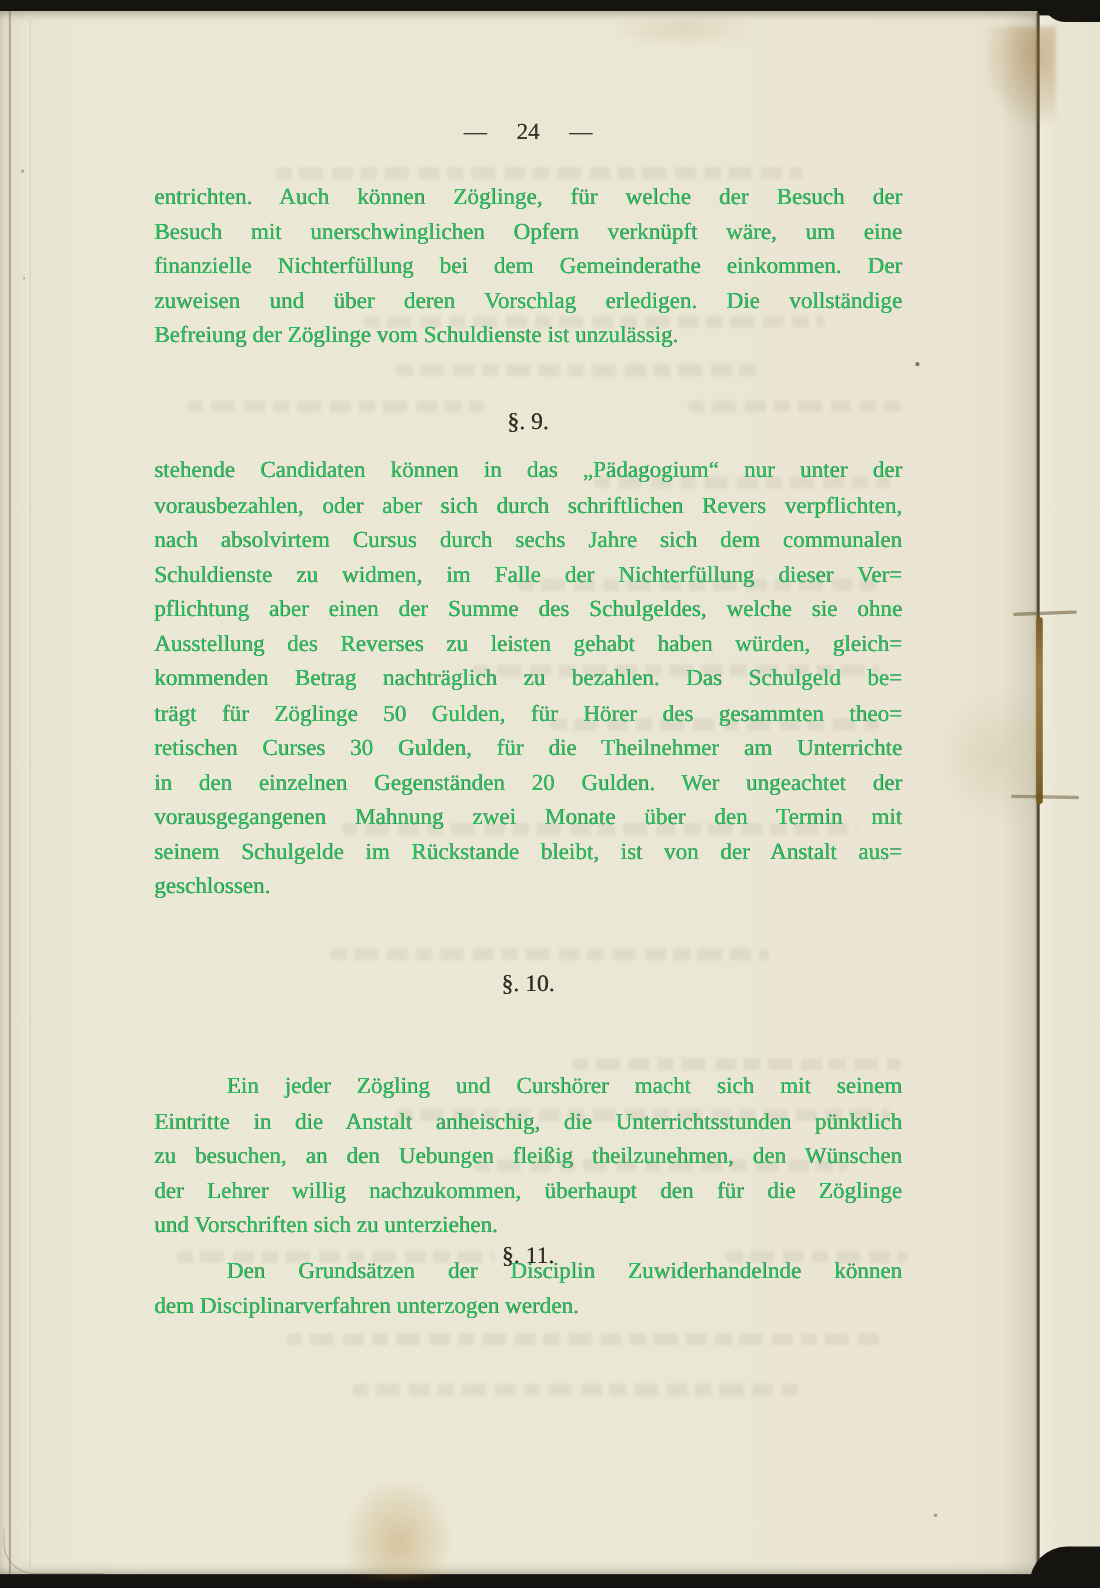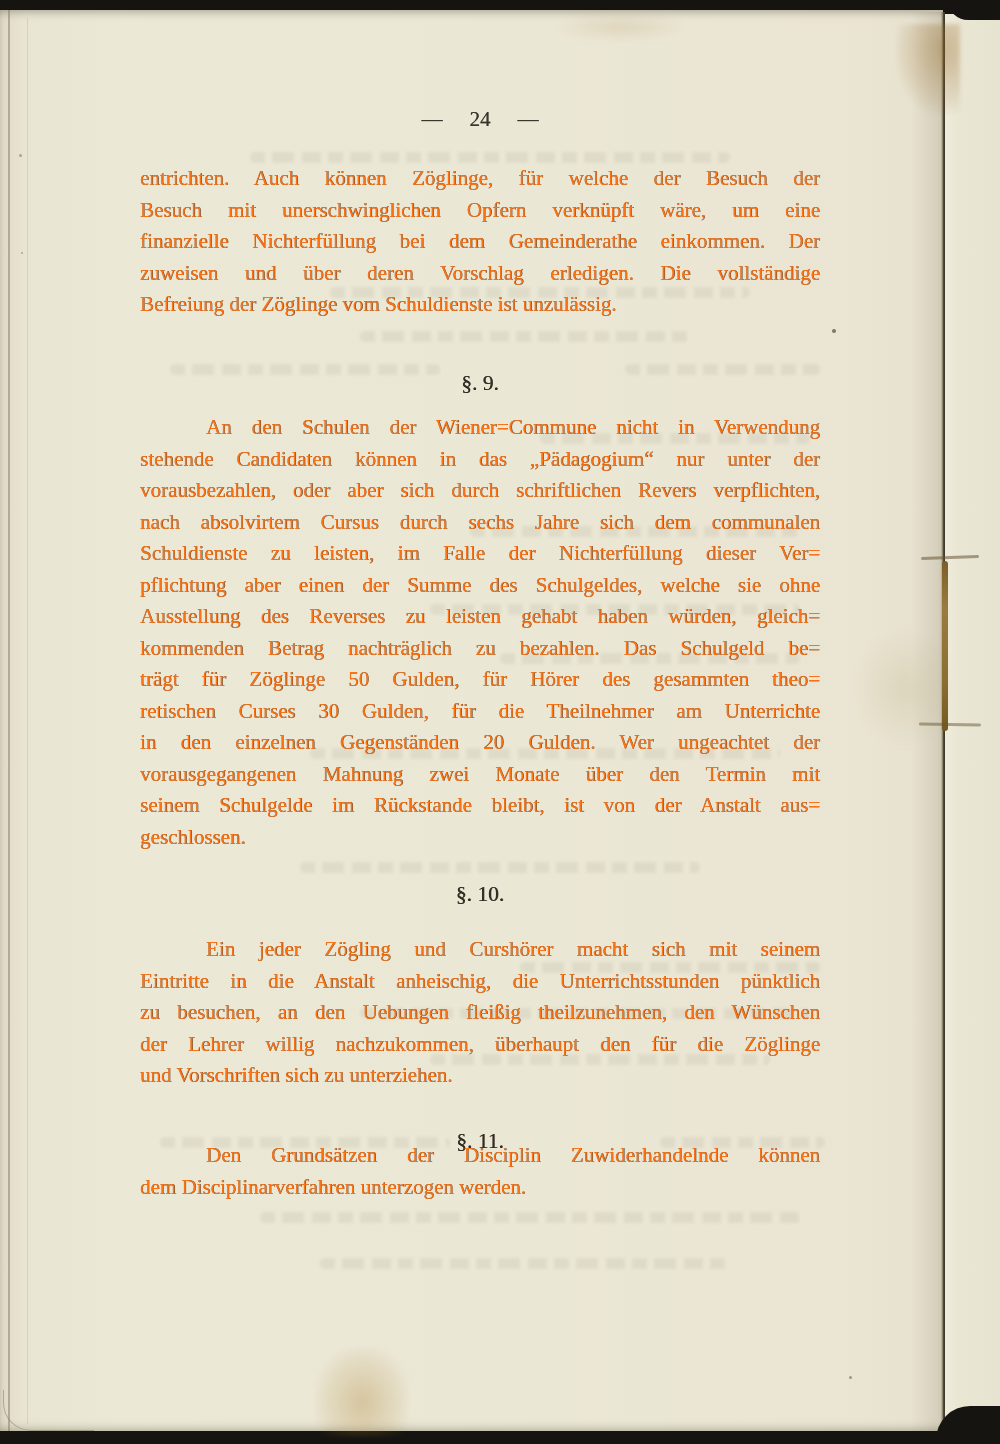--- a/index.html
+++ b/index.html
@@ -60,21 +60,21 @@
   .speck4{left:849px;top:1376px;width:3px;height:3px;background:rgba(82,71,52,.5);}
   
   .ghost{height:11px;border-radius:5px;opacity:.085;filter:blur(1.4px);
     background:repeating-linear-gradient(90deg,
       #6e6958 0 15px,rgba(0,0,0,0) 15px 22px,
       #6e6958 22px 44px,rgba(0,0,0,0) 44px 52px,
       #6e6958 52px 71px,rgba(0,0,0,0) 71px 78px);}
   
   .textblock{
     left:140px;width:680px;position:absolute;
-    color:#f97316;font-size:21px;line-height:31.5px;
+    color:#22c55e;font-size:21px;line-height:31.5px;
     text-shadow:0.35px 0 0 rgba(50,44,35,.85);
   }
   .tl{text-align:justify;text-align-last:justify;}
   .tl.first{padding-left:66px;}
   .tl.lastline{text-align-last:left;}
   .sec-heading{
     left:140px;width:680px;position:absolute;margin:0;
     text-align:center;font-size:21.5px;font-weight:normal;
     color:#322c23;text-shadow:0.35px 0 0 rgba(50,44,35,.85);
   }
@@ -138,39 +138,38 @@
   <div class="tl">entrichten. Auch können Zöglinge, für welche der Besuch der</div>
   <div class="tl">Besuch mit unerschwinglichen Opfern verknüpft wäre, um eine</div>
   <div class="tl">finanzielle Nichterfüllung bei dem Gemeinderathe einkommen. Der</div>
   <div class="tl">zuweisen und über deren Vorschlag erledigen. Die vollständige</div>
   <div class="tl lastline">Befreiung der Zöglinge vom Schuldienste ist unzulässig.</div>
 </div>
 
 <h2 class="sec-heading" style="top:371px">§. 9.</h2>
 
 <div class="textblock" style="top:412px">
-  <div class="tl first">An den Schulen der Wiener=Commune nicht in Verwendung</div>
   <div class="tl">stehende Candidaten können in das „Pädagogium“ nur unter der</div>
   <div class="tl">vorausbezahlen, oder aber sich durch schriftlichen Revers verpflichten,</div>
   <div class="tl">nach absolvirtem Cursus durch sechs Jahre sich dem communalen</div>
-  <div class="tl">Schuldienste zu leisten, im Falle der Nichterfüllung dieser Ver=</div>
+  <div class="tl">Schuldienste zu widmen, im Falle der Nichterfüllung dieser Ver=</div>
   <div class="tl">pflichtung aber einen der Summe des Schulgeldes, welche sie ohne</div>
   <div class="tl">Ausstellung des Reverses zu leisten gehabt haben würden, gleich=</div>
   <div class="tl">kommenden Betrag nachträglich zu bezahlen. Das Schulgeld be=</div>
   <div class="tl">trägt für Zöglinge 50 Gulden, für Hörer des gesammten theo=</div>
   <div class="tl">retischen Curses 30 Gulden, für die Theilnehmer am Unterrichte</div>
   <div class="tl">in den einzelnen Gegenständen 20 Gulden. Wer ungeachtet der</div>
   <div class="tl">vorausgegangenen Mahnung zwei Monate über den Termin mit</div>
   <div class="tl">seinem Schulgelde im Rückstande bleibt, ist von der Anstalt aus=</div>
   <div class="tl lastline">geschlossen.</div>
 </div>
 
 <h2 class="sec-heading" style="top:882px">§. 10.</h2>
 
-<div class="textblock" style="top:934px">
+<div class="textblock" style="top:972px">
   <div class="tl first">Ein jeder Zögling und Curshörer macht sich mit seinem</div>
   <div class="tl">Eintritte in die Anstalt anheischig, die Unterrichtsstunden pünktlich</div>
   <div class="tl">zu besuchen, an den Uebungen fleißig theilzunehmen, den Wünschen</div>
   <div class="tl">der Lehrer willig nachzukommen, überhaupt den für die Zöglinge</div>
   <div class="tl lastline">und Vorschriften sich zu unterziehen.</div>
 </div>
 
 <h2 class="sec-heading" style="top:1129px">§. 11.</h2>
 
 <div class="textblock" style="top:1140px">

